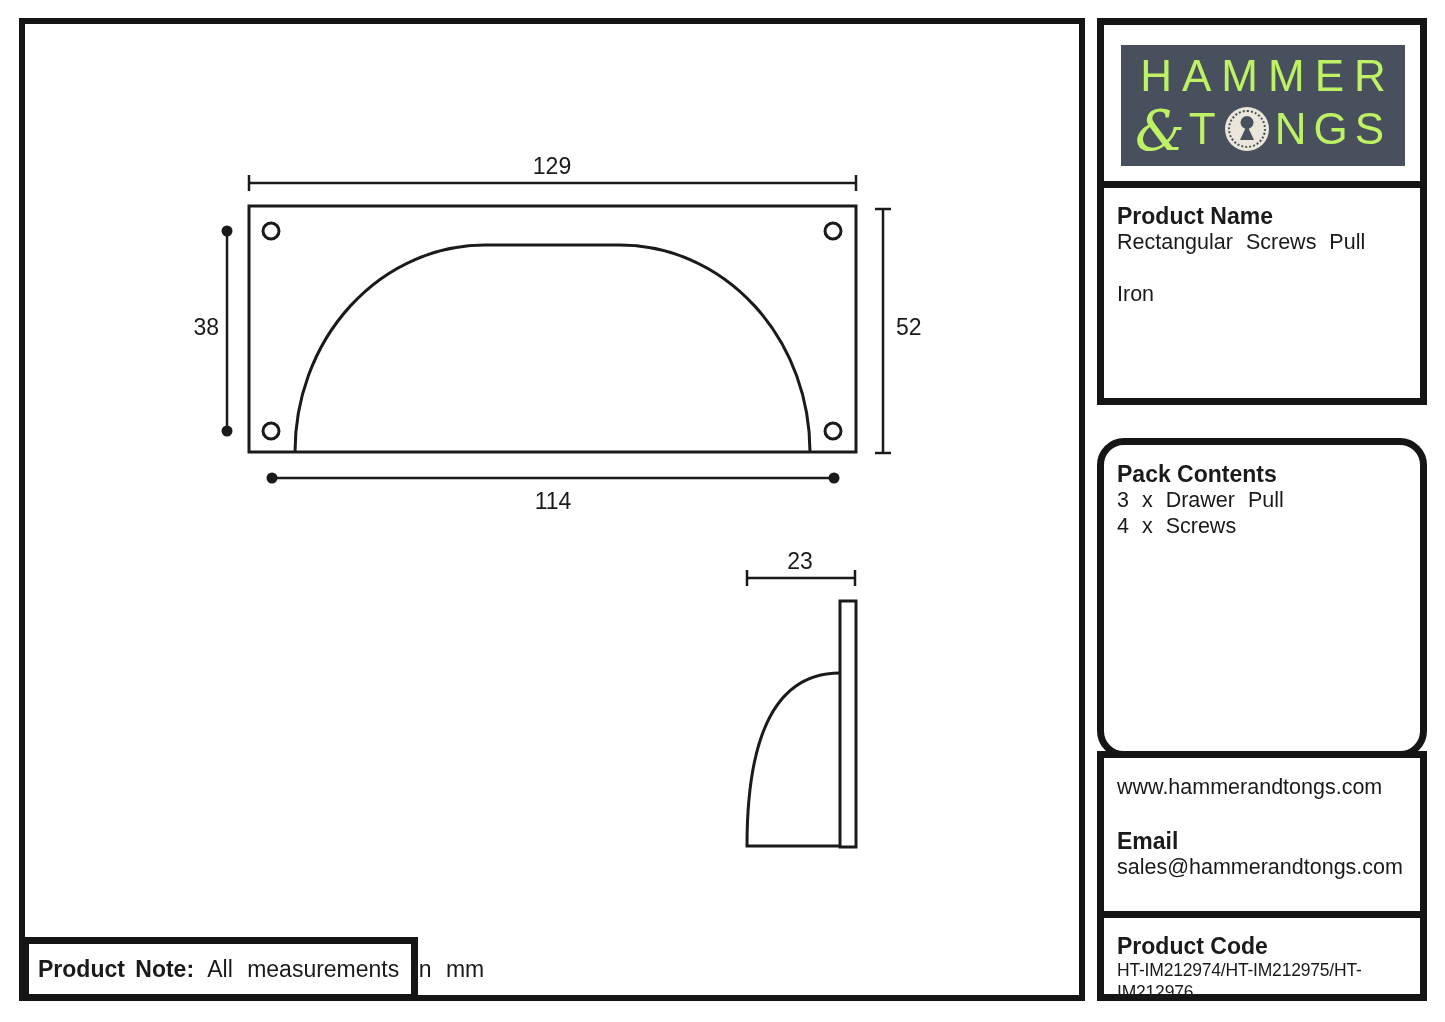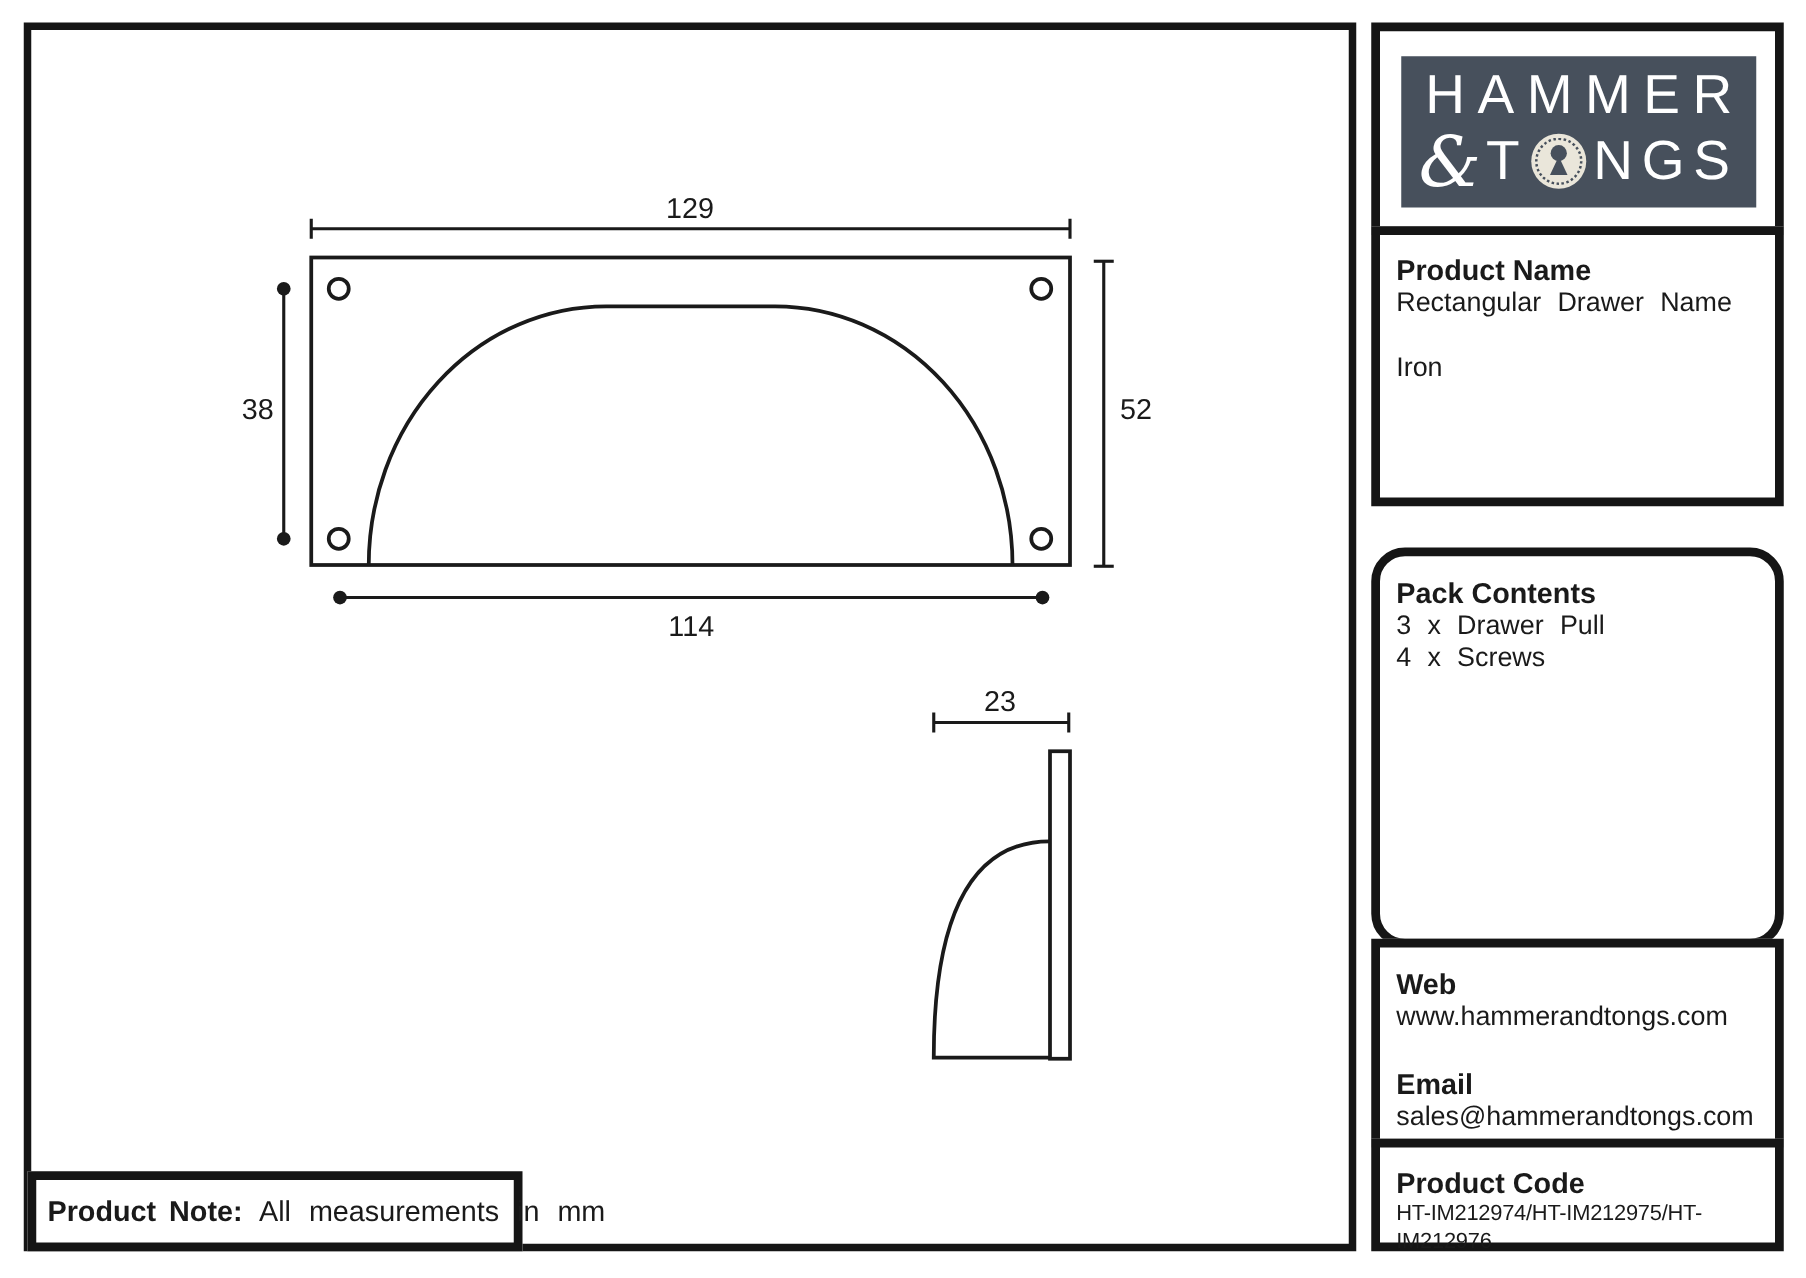--- a/index.html
+++ b/index.html
@@ -28,21 +28,21 @@
   .panel .gap{height:26px;}
   #code-box .val{font-size:17.5px;line-height:22px;letter-spacing:-0.2px;word-spacing:1px;}
   #pack-box .panel{padding-top:16px;}
   #contact-box .panel{padding-top:16px;}
   #contact-box .gap{height:28px;}
 
   
   .logo-rect{
     margin:20px 15px 0 17px;height:121px;background:#47505c;
     display:flex;flex-direction:column;align-items:center;justify-content:center;
-    color:#ffffff;
+    color:#bef264;
   }
   .logo-line1{font-size:44px;line-height:1;letter-spacing:10px;padding-left:10px;font-weight:400;}
   .logo-line2{display:flex;align-items:center;margin-top:3px;font-size:44px;line-height:1;letter-spacing:7px;font-weight:400;}
   .logo-amp{font-family:"DejaVu Serif",serif;font-style:italic;font-size:56px;line-height:1;letter-spacing:0;margin-right:4px;position:relative;top:2px;}
   .keyhole{width:44px;height:44px;border-radius:50%;background:#eae6da;position:relative;margin:0 6px 0 2px;flex:0 0 auto;}
   .keyhole::before{content:"";position:absolute;inset:3px;border:2px dotted #47505c;border-radius:50%;}
   .kh-head{position:absolute;top:9px;left:50%;transform:translateX(-50%);width:13px;height:13px;border-radius:50%;background:#47505c;}
   .kh-body{position:absolute;top:18px;left:50%;transform:translateX(-50%);width:0;height:0;
     border-left:7px solid transparent;border-right:7px solid transparent;border-bottom:15px solid #47505c;}
 
@@ -119,37 +119,36 @@
         <span class="kh-body"></span>
       </span>
       <span>NGS</span>
     </div>
   </div>
 </div>
 
 <div class="box side-box" id="product-box">
   <div class="panel">
     <div class="hd">Product Name</div>
-    <div class="val">Rectangular Drawer Name</div>
+    <div class="val">Rectangular Screws Pull</div>
     <div class="gap"></div>
     <div class="val">Iron</div>
   </div>
 </div>
 
 <div class="box side-box" id="pack-box">
   <div class="panel">
     <div class="hd">Pack Contents</div>
     <div class="val">3 x Drawer Pull</div>
     <div class="val">4 x Screws</div>
   </div>
 </div>
 
 <div class="box side-box" id="contact-box">
   <div class="panel">
-    <div class="hd">Web</div>
     <div class="val">www.hammerandtongs.com</div>
     <div class="gap"></div>
     <div class="hd">Email</div>
     <div class="val">sales@hammerandtongs.com</div>
   </div>
 </div>
 
 <div class="box side-box" id="code-box">
   <div class="panel">
     <div class="hd">Product Code</div>

